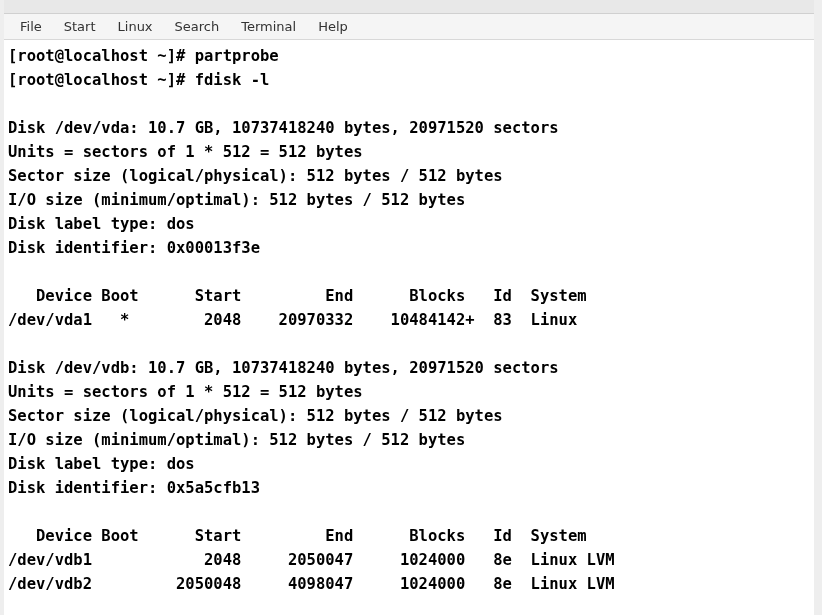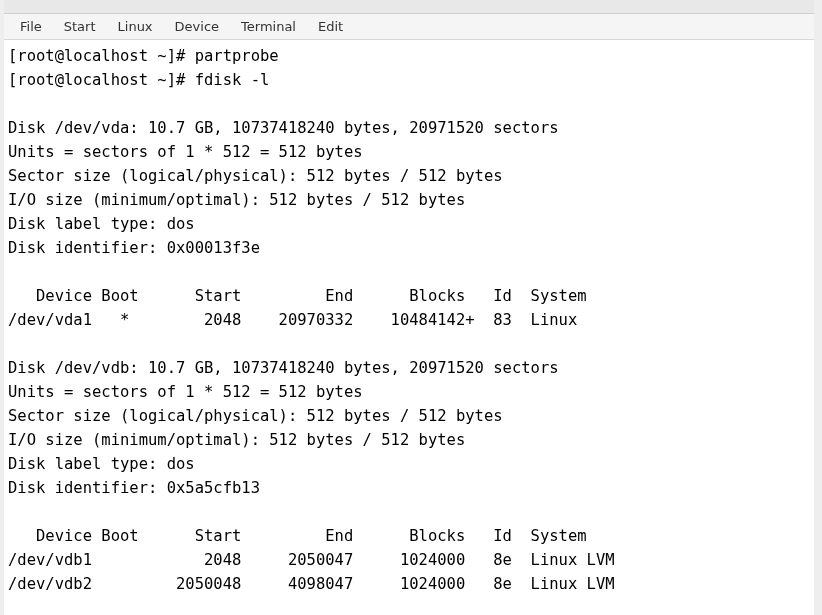--- a/index.html
+++ b/index.html
@@ -61,21 +61,21 @@
     .terminal-area {
       flex: 1;
       background: #ffffff;
       padding: 4px 4px;
       font-family: "DejaVu Sans Mono", "Liberation Mono", "Courier New", monospace;
       font-size: 15.5px;
       line-height: 24px;
       color: #000000;
       white-space: pre;
       overflow: hidden;
-      font-weight: normal;
+      font-weight: bold;
     }
   </style>
 </head>
 <body>
 
 <div class="left-edge">卷
 gr
 时
 ap
 de
@@ -89,23 +89,23 @@
 
 
 -1</div>
 
 <div class="window">
   <div class="titlebar"></div>
   <div class="menubar">
     <div class="menu-item">File</div>
     <div class="menu-item">Start</div>
     <div class="menu-item">Linux</div>
-    <div class="menu-item">Device</div>
+    <div class="menu-item">Search</div>
     <div class="menu-item">Terminal</div>
-    <div class="menu-item">Edit</div>
+    <div class="menu-item">Help</div>
   </div>
   <div class="terminal-area"><span>[root@localhost ~]# partprobe</span>
 <span>[root@localhost ~]# fdisk -l</span>
 <span></span>
 <span>Disk /dev/vda: 10.7 GB, 10737418240 bytes, 20971520 sectors</span>
 <span>Units = sectors of 1 * 512 = 512 bytes</span>
 <span>Sector size (logical/physical): 512 bytes / 512 bytes</span>
 <span>I/O size (minimum/optimal): 512 bytes / 512 bytes</span>
 <span>Disk label type: dos</span>
 <span>Disk identifier: 0x00013f3e</span>

